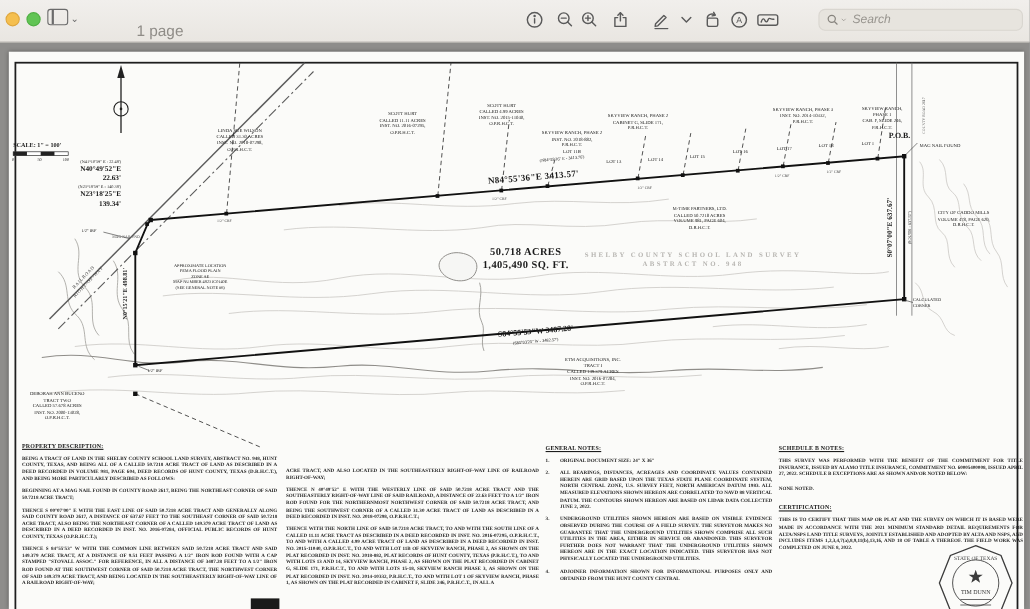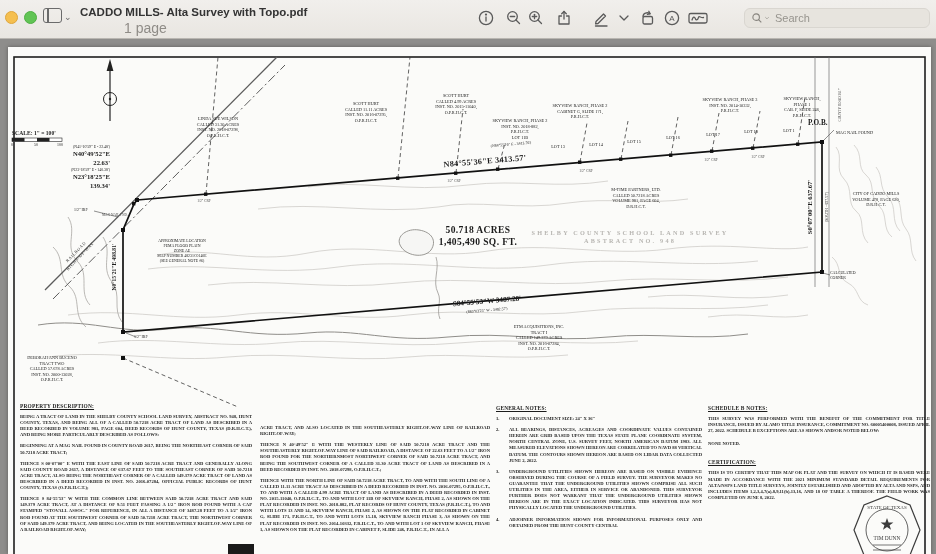--- a/index.html
+++ b/index.html
@@ -12,21 +12,21 @@
   .tl.g{left:24px;background:#61c454;border:0.5px solid #4faf43;}
   .sbtn{position:absolute;left:43px;top:8px;width:17px;height:13px;border:1.5px solid #6b6b6b;
     border-radius:3px;}
   .sbtn:before{content:"";position:absolute;left:3px;top:0;bottom:0;width:1.5px;background:#6b6b6b;}
   .chev{position:absolute;top:13px;width:8px;height:8px;color:#6b6b6b;font-size:9px;line-height:8px;}
   .title{position:absolute;left:80px;top:6px;font-size:11.5px;font-weight:bold;color:#333;}
   .subtitle{position:absolute;left:80px;top:20px;font-size:14px;color:#8f8c87;margin-left:44px;}
   .icon{position:absolute;top:9px;width:18px;height:18px;cursor:default;}
   .icon svg{width:18px;height:18px;stroke:#5a5a5a;fill:none;stroke-width:1.3;stroke-linecap:round;stroke-linejoin:round;}
   .search{position:absolute;left:744px;top:8px;width:186px;height:20px;border-radius:6px;
-    background:#e7e4de;border:1px solid #d9d6d0;display:flex;align-items:center;padding-left:6px;box-sizing:border-box;}
+    background:#e7e4de;border:1px solid #d9d6d0;display:flex;align-items:center;padding-left:6px;box-sizing:border-box;font-style:italic;}
   .search .ph{color:#97948e;font-size:11px;margin-left:4px;}
   .search svg{stroke:#87847e;fill:none;stroke-width:1.3;}
   
   .canvas{position:absolute;left:0;top:38px;width:936px;height:516px;background:#8e8d8b;}
   .page{position:absolute;left:8px;top:9px;width:923px;height:507px;background:#fbfbf9;overflow:hidden;
     box-shadow:0 0 4px rgba(0,0,0,.35);}
   .page svg.base{position:absolute;left:0;top:0;}
   .lbl{position:absolute;font-family:"Liberation Serif",serif;color:#1b1b1b;white-space:pre-line;
     text-align:center;transform:translate(-50%,-50%);line-height:1.3;z-index:3;}
   .tl-anchor{transform:none;text-align:left;}
@@ -53,21 +53,20 @@
   .blackmark{position:absolute;left:220px;top:497px;width:26px;height:11px;background:#1a1a1a;z-index:3;}
 </style>
 </head>
 <body>
 
 <div class="titlebar">
   <div class="tl y"></div>
   <div class="tl g"></div>
   <div class="sbtn"></div>
   <div class="chev" style="left:64px;">⌄</div>
-  <div class="title">CADDO MILLS- Alta Survey with Topo.pdf</div>
   <div class="subtitle">1 page</div>
 
   <div class="icon" style="left:477px;">
     <svg viewBox="0 0 18 18">
         <circle cx="9" cy="9" r="6.6"></circle>
         <line x1="9" y1="8" x2="9" y2="12"></line>
         <circle cx="9" cy="5.6" r="0.5" fill="#5a5a5a"></circle>
       </svg>
   </div>
   <div class="icon" style="left:505px;">

